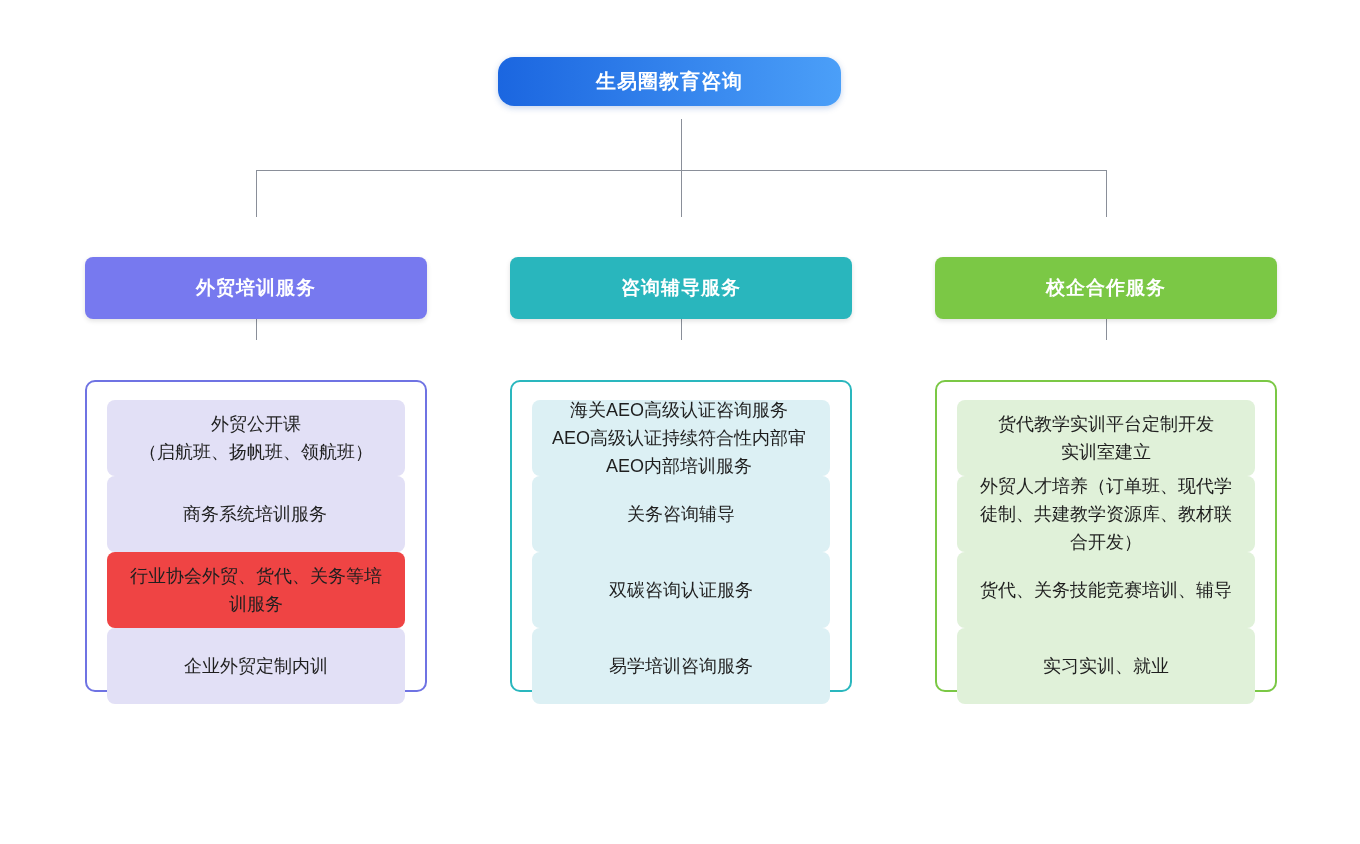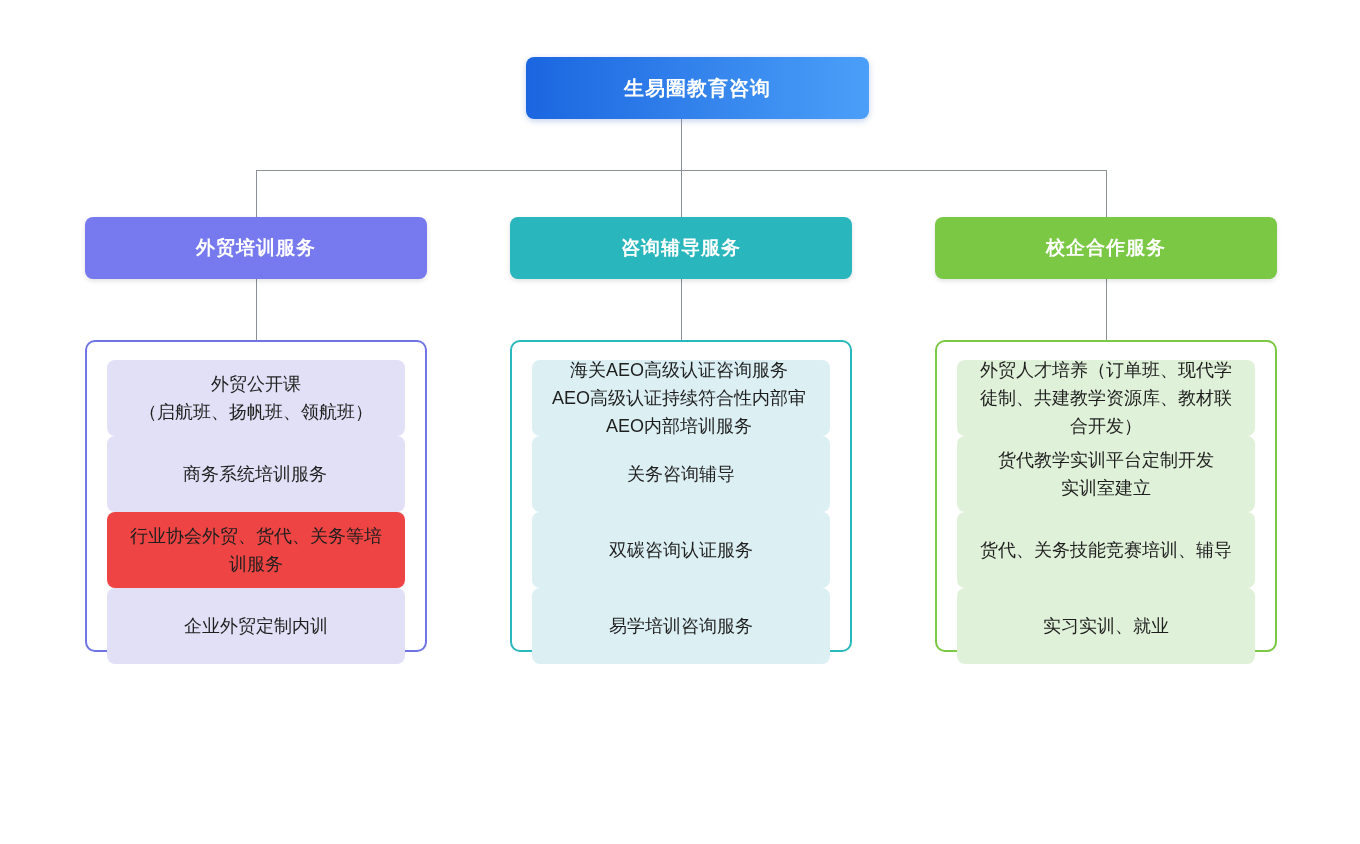--- a/index.html
+++ b/index.html
@@ -8,23 +8,23 @@
     width: 1360px;
     height: 844px;
     background: #ffffff;
     font-family: "Liberation Sans", "DejaVu Sans", sans-serif;
     overflow: hidden;
   }
 
   
   .root-node {
     position: absolute;
-    left: 526px; top: 57px;
-    width: 343px; height: 62px;
-    border-radius: 8px;
+    left: 498px; top: 57px;
+    width: 343px; height: 49px;
+    border-radius: 16px;
     display: flex; align-items: center; justify-content: center;
     color: #ffffff; font-size: 20px; font-weight: bold;
     letter-spacing: 1px;
     box-shadow: 0 2px 6px rgba(20,80,180,0.25);
   }
 
   
   .line { position: absolute; background: #8a8f99; }
   .v { width: 1px; }
   .h { height: 1px; }
@@ -38,20 +38,21 @@
   }
   .branch-col { width: 342px; display: flex; flex-direction: column; }
 
   .branch-header {
     height: 62px;
     border-radius: 8px;
     display: flex; align-items: center; justify-content: center;
     color: #ffffff; font-size: 19px; font-weight: bold;
     letter-spacing: 1px;
     box-shadow: 0 2px 5px rgba(0,0,0,0.12);
+    margin-top: 40px;
   }
 
   .branch-container {
     margin-top: 61px;
     box-sizing: border-box;
     height: 312px;
     border: 2px solid #888;
     border-radius: 10px;
     background: #ffffff;
     padding: 18px 20px;
@@ -109,22 +110,22 @@
 AEO内部培训服务</div>
           <div class="item" style="background: rgb(220, 240, 244);">关务咨询辅导</div>
           <div class="item" style="background: rgb(220, 240, 244);">双碳咨询认证服务</div>
           <div class="item" style="background: rgb(220, 240, 244);">易学培训咨询服务</div>
         </div>
   </div>
 
   <div class="branch-col">
     <div class="branch-header" style="background: rgb(123, 200, 69);">校企合作服务</div>
     <div class="branch-container" style="border-color: rgb(123, 200, 69);">
-          <div class="item" style="background: rgb(224, 241, 217);">外贸人才培养（订单班、现代学徒制、共建教学资源库、教材联合开发）</div>
           <div class="item" style="background: rgb(224, 241, 217);">货代教学实训平台定制开发
 实训室建立</div>
+          <div class="item" style="background: rgb(224, 241, 217);">外贸人才培养（订单班、现代学徒制、共建教学资源库、教材联合开发）</div>
           <div class="item" style="background: rgb(224, 241, 217);">货代、关务技能竞赛培训、辅导</div>
           <div class="item" style="background: rgb(224, 241, 217);">实习实训、就业</div>
         </div>
   </div>
 </div>
 
 </div>
 
 </body></html>

